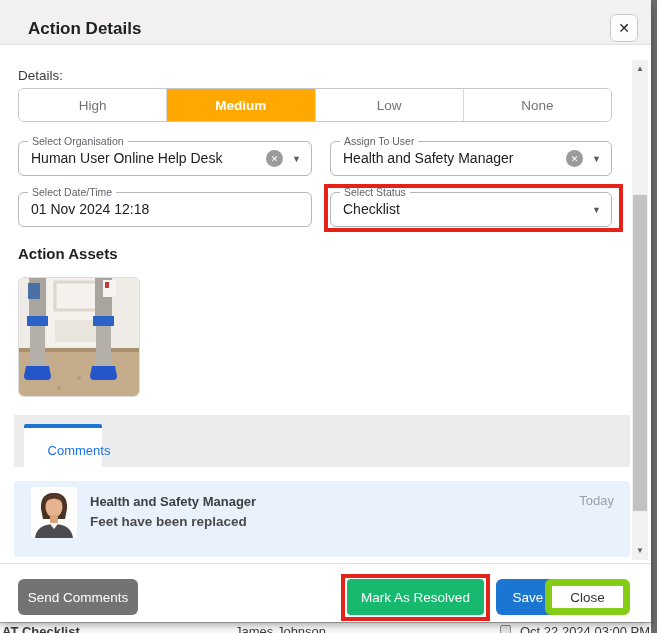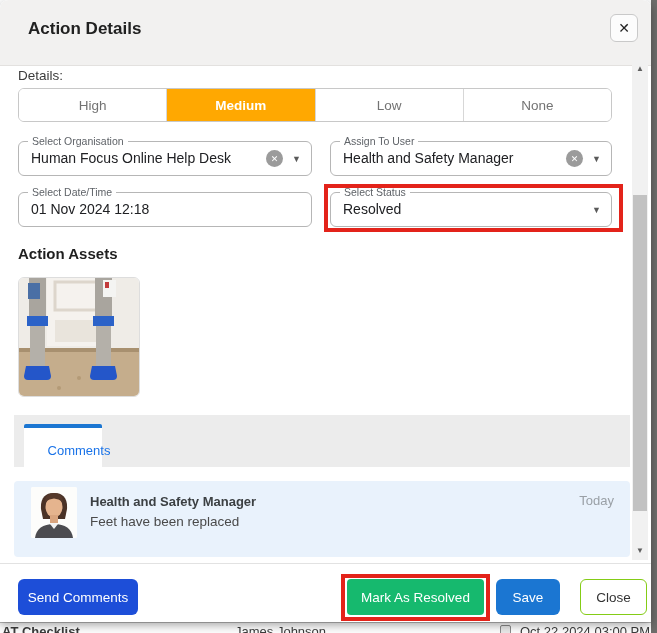--- a/index.html
+++ b/index.html
@@ -11,21 +11,21 @@
   .backdrop-right { position:absolute; left:651px; top:0; width:6px; height:633px; background:#6e6d6b; }
   .bottom-row { position:absolute; left:0; top:622px; width:651px; height:11px; background:#fdfdfd; overflow:hidden; border-top:1px solid #bdbdbd; }
   .bottom-row span { position:absolute; top:1px; font-size:13px; color:#3b3b3b; white-space:nowrap; }
   .row-left { left:2px; font-weight:bold; }
   .row-middle { left:235px; }
   .row-right { left:520px; }
   .row-icon { position:absolute; left:500px; top:2px; width:11px; height:11px; border:1px solid #8a8a8a; border-radius:2px; background:#e8e8e8; }
 
   
   .modal { position:absolute; left:0; top:0; width:651px; height:622px; background:#fff; border-radius:8px 8px 0 0; box-shadow:0 3px 10px rgba(0,0,0,.35); overflow:hidden; }
-  .modal-header { position:absolute; left:0; top:0; width:651px; height:66px; background:#f2f1f0; border-bottom:1px solid #e3e1df; border-radius:8px 8px 0 0; }
+  .modal-header { position:absolute; left:0; top:0; width:651px; height:45px; background:#f2f1f0; border-bottom:1px solid #e3e1df; border-radius:8px 8px 0 0; }
   .modal-title { position:absolute; left:28px; top:19px; font-size:17px; font-weight:bold; color:#212121; }
   .close-btn { position:absolute; right:13px; top:14px; width:28px; height:28px; background:#fcfcfc; border:1px solid #c9c9c9; border-radius:6px; display:flex; align-items:center; justify-content:center; font-size:14px; color:#222; cursor:pointer; }
 
   
   .sb { position:absolute; right:3px; top:60px; width:16px; height:500px; background:#f1f1f1; }
   .sb-arrow { position:absolute; left:0; width:16px; height:14px; font-size:8px; color:#5f5f5f; text-align:center; line-height:14px; cursor:pointer; }
   .sb-up { top:2px; } .sb-down { bottom:2px; }
   .sb-thumb { position:absolute; left:1px; width:14px; top:135px; height:316px; background:#c2c2c2; cursor:pointer; }
 
   
@@ -54,31 +54,31 @@
   
   .tabstrip { position:absolute; left:14px; top:415px; width:616px; height:52px; background:#ececec; }
   .tab { position:absolute; background:#fff; color:#1a73e8; font-size:13px; display:flex; align-items:center; justify-content:center; cursor:pointer; }
   .tab-comments { left:24px; top:424px; width:78px; height:49px; border-top:4px solid #1b76d2; border-radius:2px 2px 0 0;padding-left:32px; }
   .tab-history { left:106px; top:427px; width:80px; height:40px;margin-top:42px; }
 
   
   .comment-card { position:absolute; left:14px; top:481px; width:616px; height:76px; background:#e9f2fc; border-radius:4px; }
   .avatar { position:absolute; left:17px; top:6px; width:46px; height:51px; background:#fff; border-radius:2px; overflow:hidden; }
   .c-author { position:absolute; left:76px; top:13px; font-size:13px; font-weight:bold; color:#3c4043; }
-  .c-text { position:absolute; left:76px; top:33px; font-size:13.5px; color:#4a4a4a; }
+  .c-text { position:absolute; left:76px; top:33px; font-size:13.5px; color:#4a4a4a;font-weight:bold; }
   .c-time { position:absolute; right:16px; top:12px; font-size:13px; color:#9aa0a6; }
 
   .footer-divider { position:absolute; left:0; top:563px; width:651px; height:1px; background:#e2e2e2; }
 
   
   .btn { position:absolute; top:579px; height:36px; border-radius:6px; font-size:13.5px; display:flex; align-items:center; justify-content:center; cursor:pointer; border:none; font-family:"Liberation Sans", sans-serif; }
-  .btn-send { left:18px; width:120px; background:#1d4ed8; color:#fff; }
+  .btn-send { left:18px; width:120px; background:#737373; color:#fff; }
   .btn-resolve { left:347px; width:137px; background:#16b96e; color:#fff; border-radius:4px; }
   .btn-save { left:496px; width:64px; background:#1b76d2; color:#fff; }
-  .btn-close { left:580px; width:67px; background:#fff; color:#333; border:1px solid #84cc16; }
+  .btn-close { left:545px; width:85px; background:#fff; color:#333; border:7px solid #84cc16; }
 </style>
 </head>
 <body>
 
 <div class="stage">
 
   <div class="backdrop-right"></div>
   <div class="bottom-row">
     <span class="row-left">AT Checklist</span>
     <span class="row-middle">James Johnson</span>
@@ -104,42 +104,42 @@
     <div class="priority-label">Details:</div>
     <div class="seg">
       <div class="seg-opt">High</div>
       <div class="seg-opt selected">Medium</div>
       <div class="seg-opt">Low</div>
       <div class="seg-opt">None</div>
     </div>
 
     <div class="field" style="left:18px; top:141px; width:294px;">
       <span class="flabel">Select Organisation</span>
-      <span class="fvalue">Human Focus Online Help Desk</span>
+      <span class="fvalue">Human User Online Help Desk</span>
       <span class="ficons">
         <span class="clear-circle">✕</span>
         <span class="caret">▼</span>
       </span>
     </div>
     <div class="field" style="left:330px; top:141px; width:282px;">
       <span class="flabel">Assign To User</span>
       <span class="fvalue">Health and Safety Manager</span>
       <span class="ficons">
         <span class="clear-circle">✕</span>
         <span class="caret">▼</span>
       </span>
     </div>
 
     <div class="field" style="left:18px; top:192px; width:294px;">
       <span class="flabel">Select Date/Time</span>
       <span class="fvalue">01 Nov 2024 12:18</span>
     </div>
     <div class="field" style="left:330px; top:192px; width:282px;">
       <span class="flabel">Select Status</span>
-      <span class="fvalue">Resolved</span>
+      <span class="fvalue">Checklist</span>
       <span class="ficons">
         <span class="caret">▼</span>
       </span>
     </div>
     <div class="redbox redbox-status"></div>
 
     <div class="assets-heading">Action Assets</div>
     <div class="thumb">
       <svg width="120" height="118" viewBox="0 0 120 118">
         <rect x="0" y="0" width="120" height="118" fill="#efece7"></rect>

